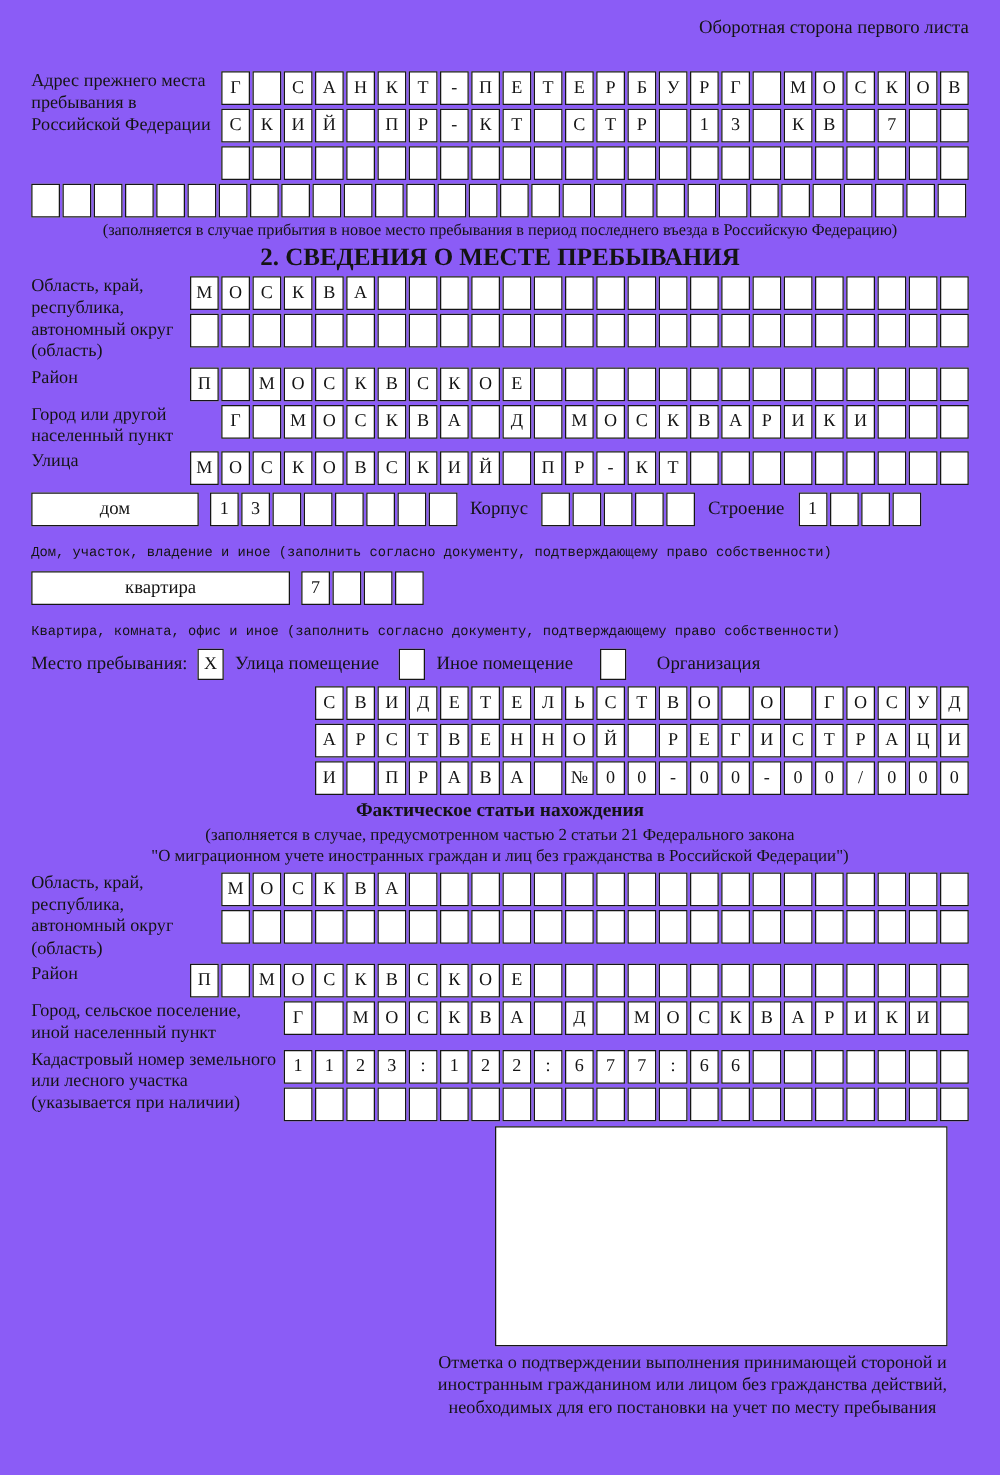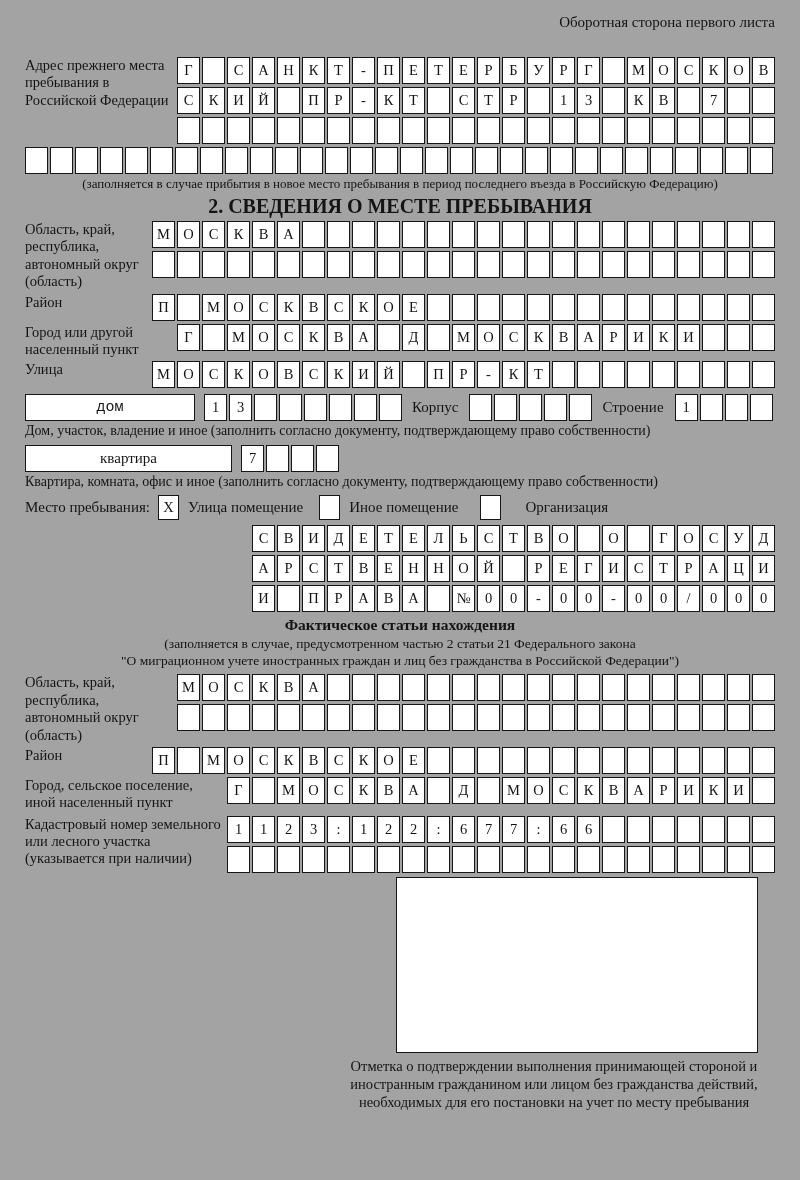--- a/index.html
+++ b/index.html
@@ -1,20 +1,20 @@
 <!DOCTYPE html>
 <html><head>
 <meta charset="utf-8">
 <style>
   html,body{margin:0;padding:0;background:#fff;}
   .page{
     position:relative;
     width:800px;height:1180px;
     margin:0 auto;
-    background:#a3a3a3;
+    background:#8b5cf6;
     color:#141414;
     font-family:"Liberation Serif","DejaVu Serif",serif;
     box-sizing:border-box;
     padding:14px 25px 0 25px;
     overflow:hidden;
   }
   .header-note{
     text-align:right;
     font-size:15px;
     line-height:17px;
@@ -42,29 +42,29 @@
   }
   .w152{width:152px;} .w127{width:127px;} .w202{width:202px;} .w227{width:227px;}
   .full-row{margin-left:0;margin-top:3px;}
   .center-note{
     text-align:center;font-size:13px;line-height:16px;margin-top:2px;
   }
   .section-title{
     text-align:center;font-weight:bold;font-size:20px;line-height:21px;margin-top:4px;
   }
   .mt3{margin-top:3px;} .mt4{margin-top:4px;} .mt5{margin-top:5px;}
-  .hint{font-size:14px;line-height:16px;margin-top:2px;}
+  .hint{font-size:11px;line-height:16px;margin-top:14px;font-family:Liberation Mono, monospace;}
   
   .house-row{display:flex;align-items:center;margin-top:6px;}
   .wide-box{
     height:27px;box-sizing:border-box;border:1.6px solid #161616;
     display:flex;align-items:center;justify-content:center;
     font-size:15px;background:#fff;flex:none;
   }
-  .dom-box{width:170px;font-family:Liberation Mono, monospace;}
+  .dom-box{width:134px;}
   .kv-box{width:207px;}
   .inline-label{font-size:15px;flex:none;}
   .house-row .cells{margin-left:9px;}
   .house-row .inline-label{margin-left:10px;margin-right:2px;}
   
   .stay-row{display:flex;align-items:center;margin-top:5px;}
   .stay-row .lbl{font-size:15px;flex:none;}
   .checkbox{
     width:21px;height:25px;box-sizing:border-box;border:1.6px solid #161616;
     display:flex;align-items:center;justify-content:center;

